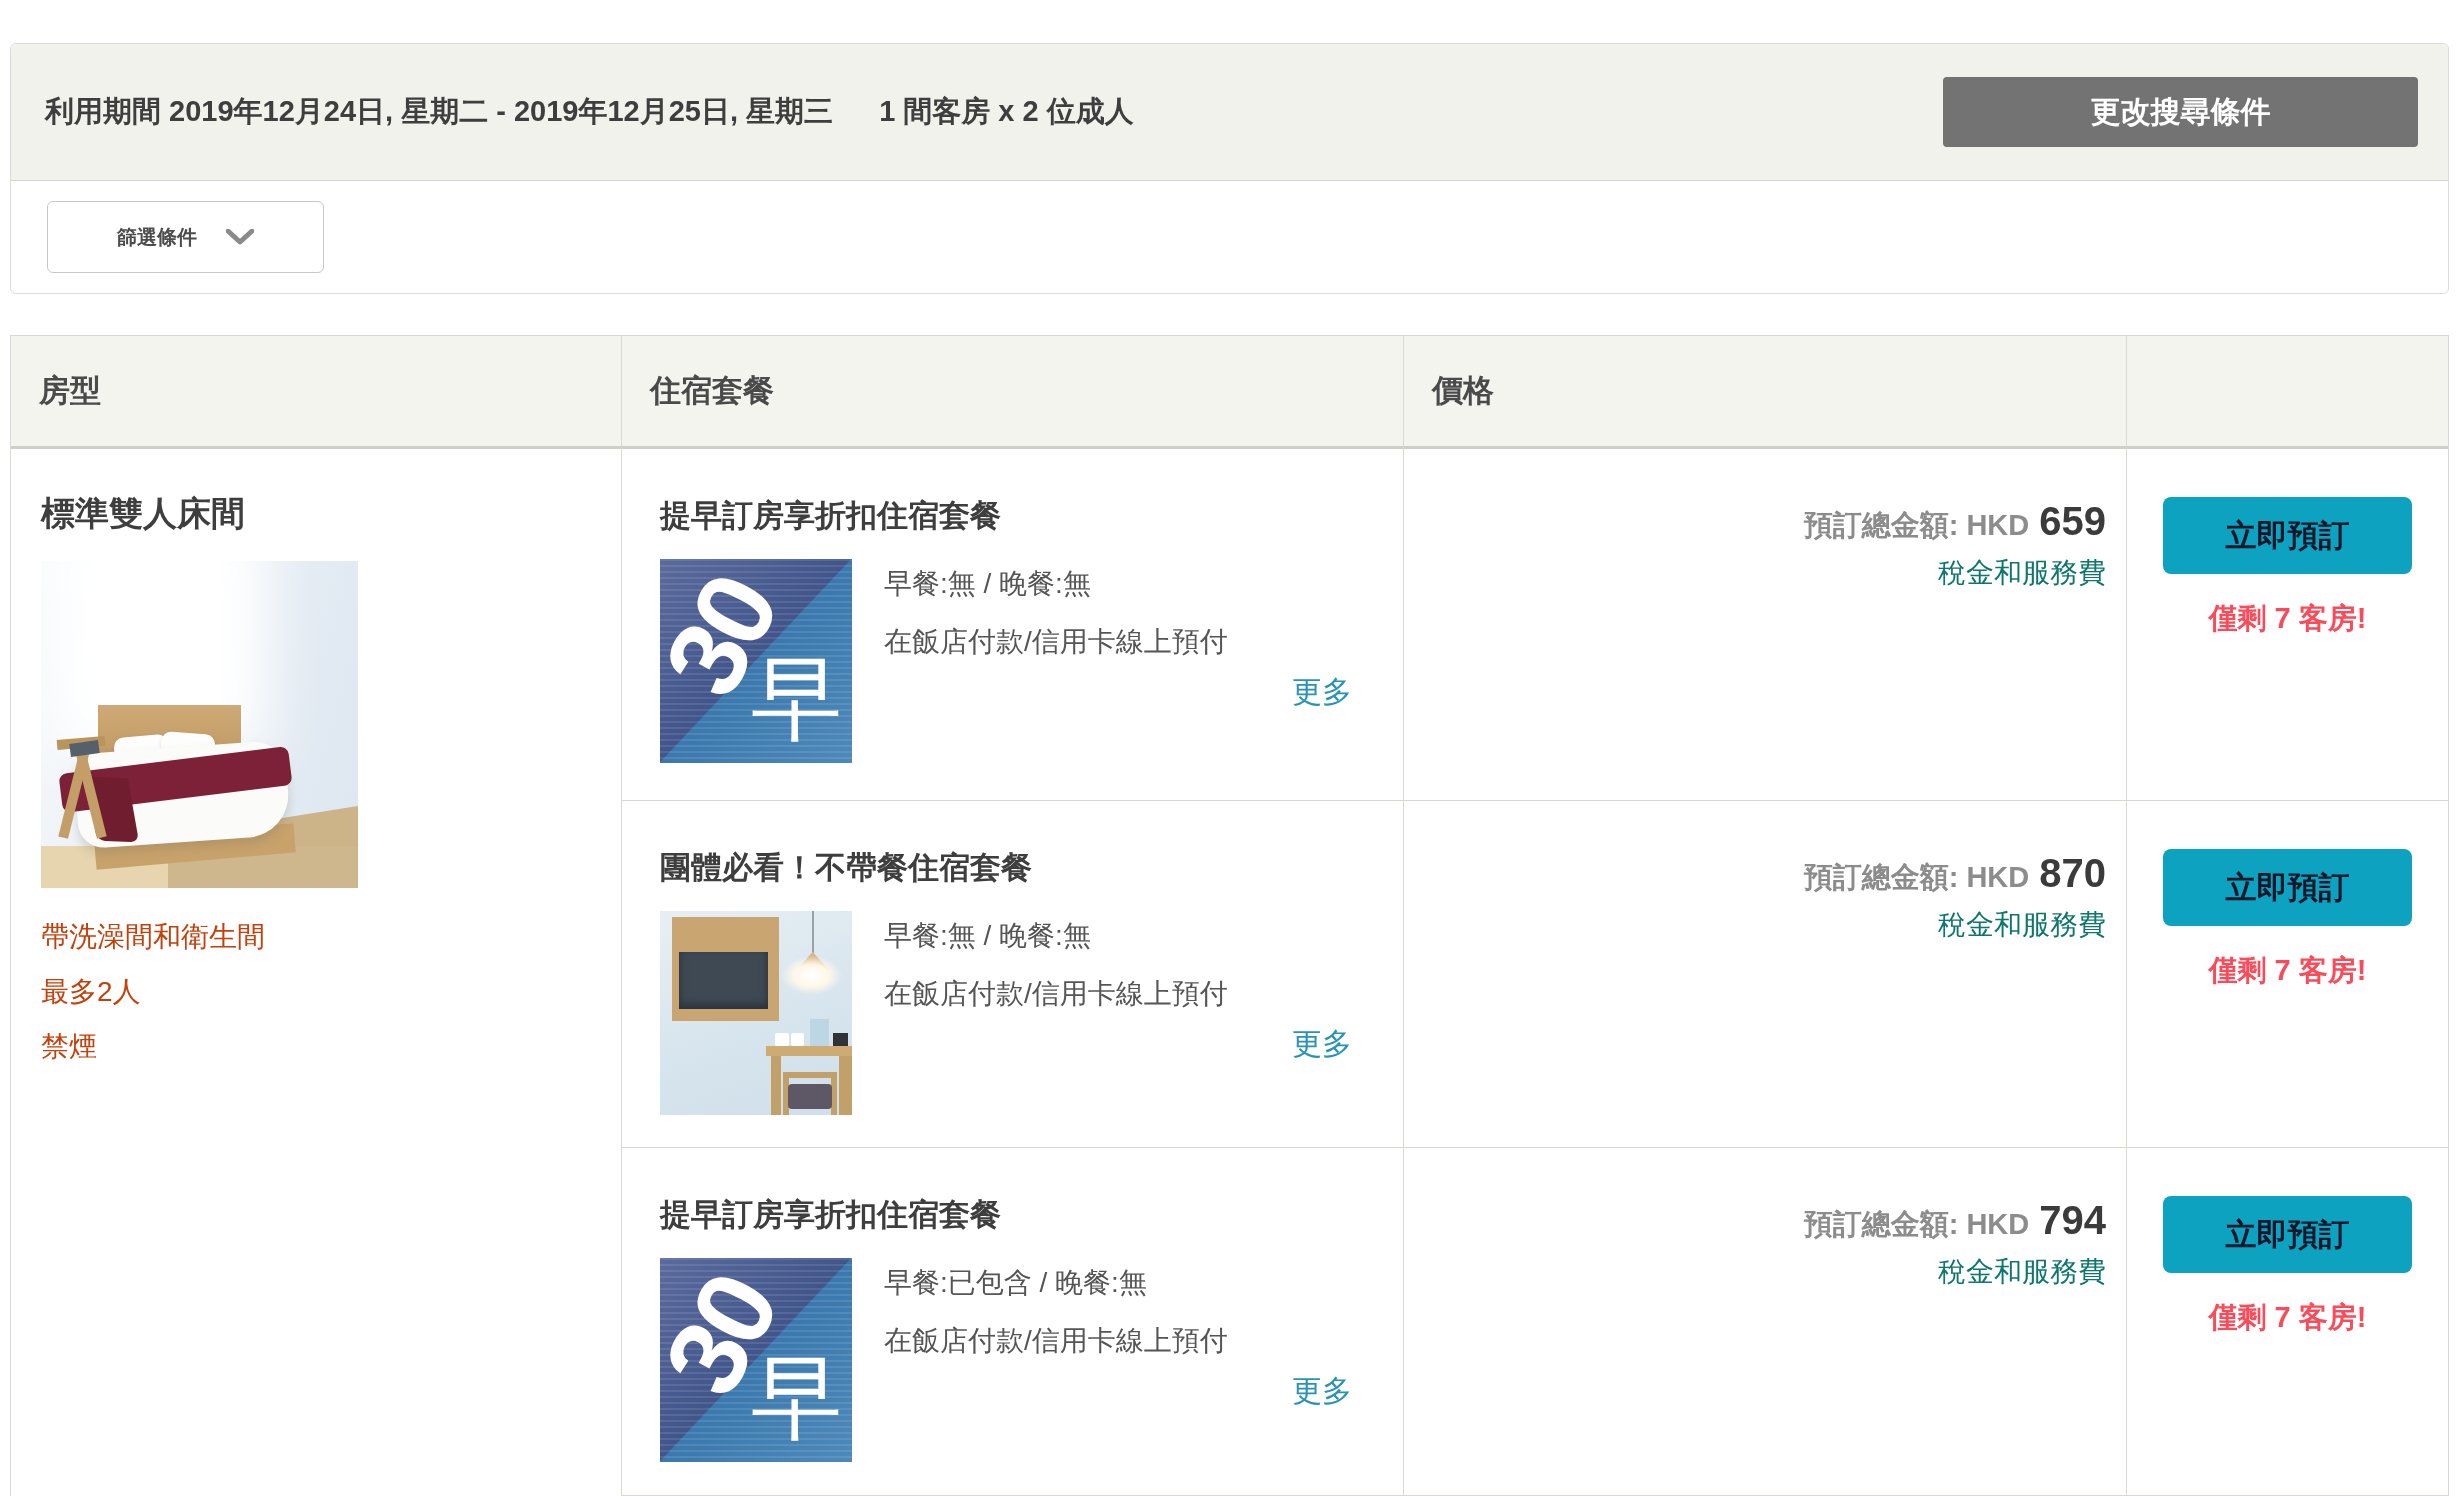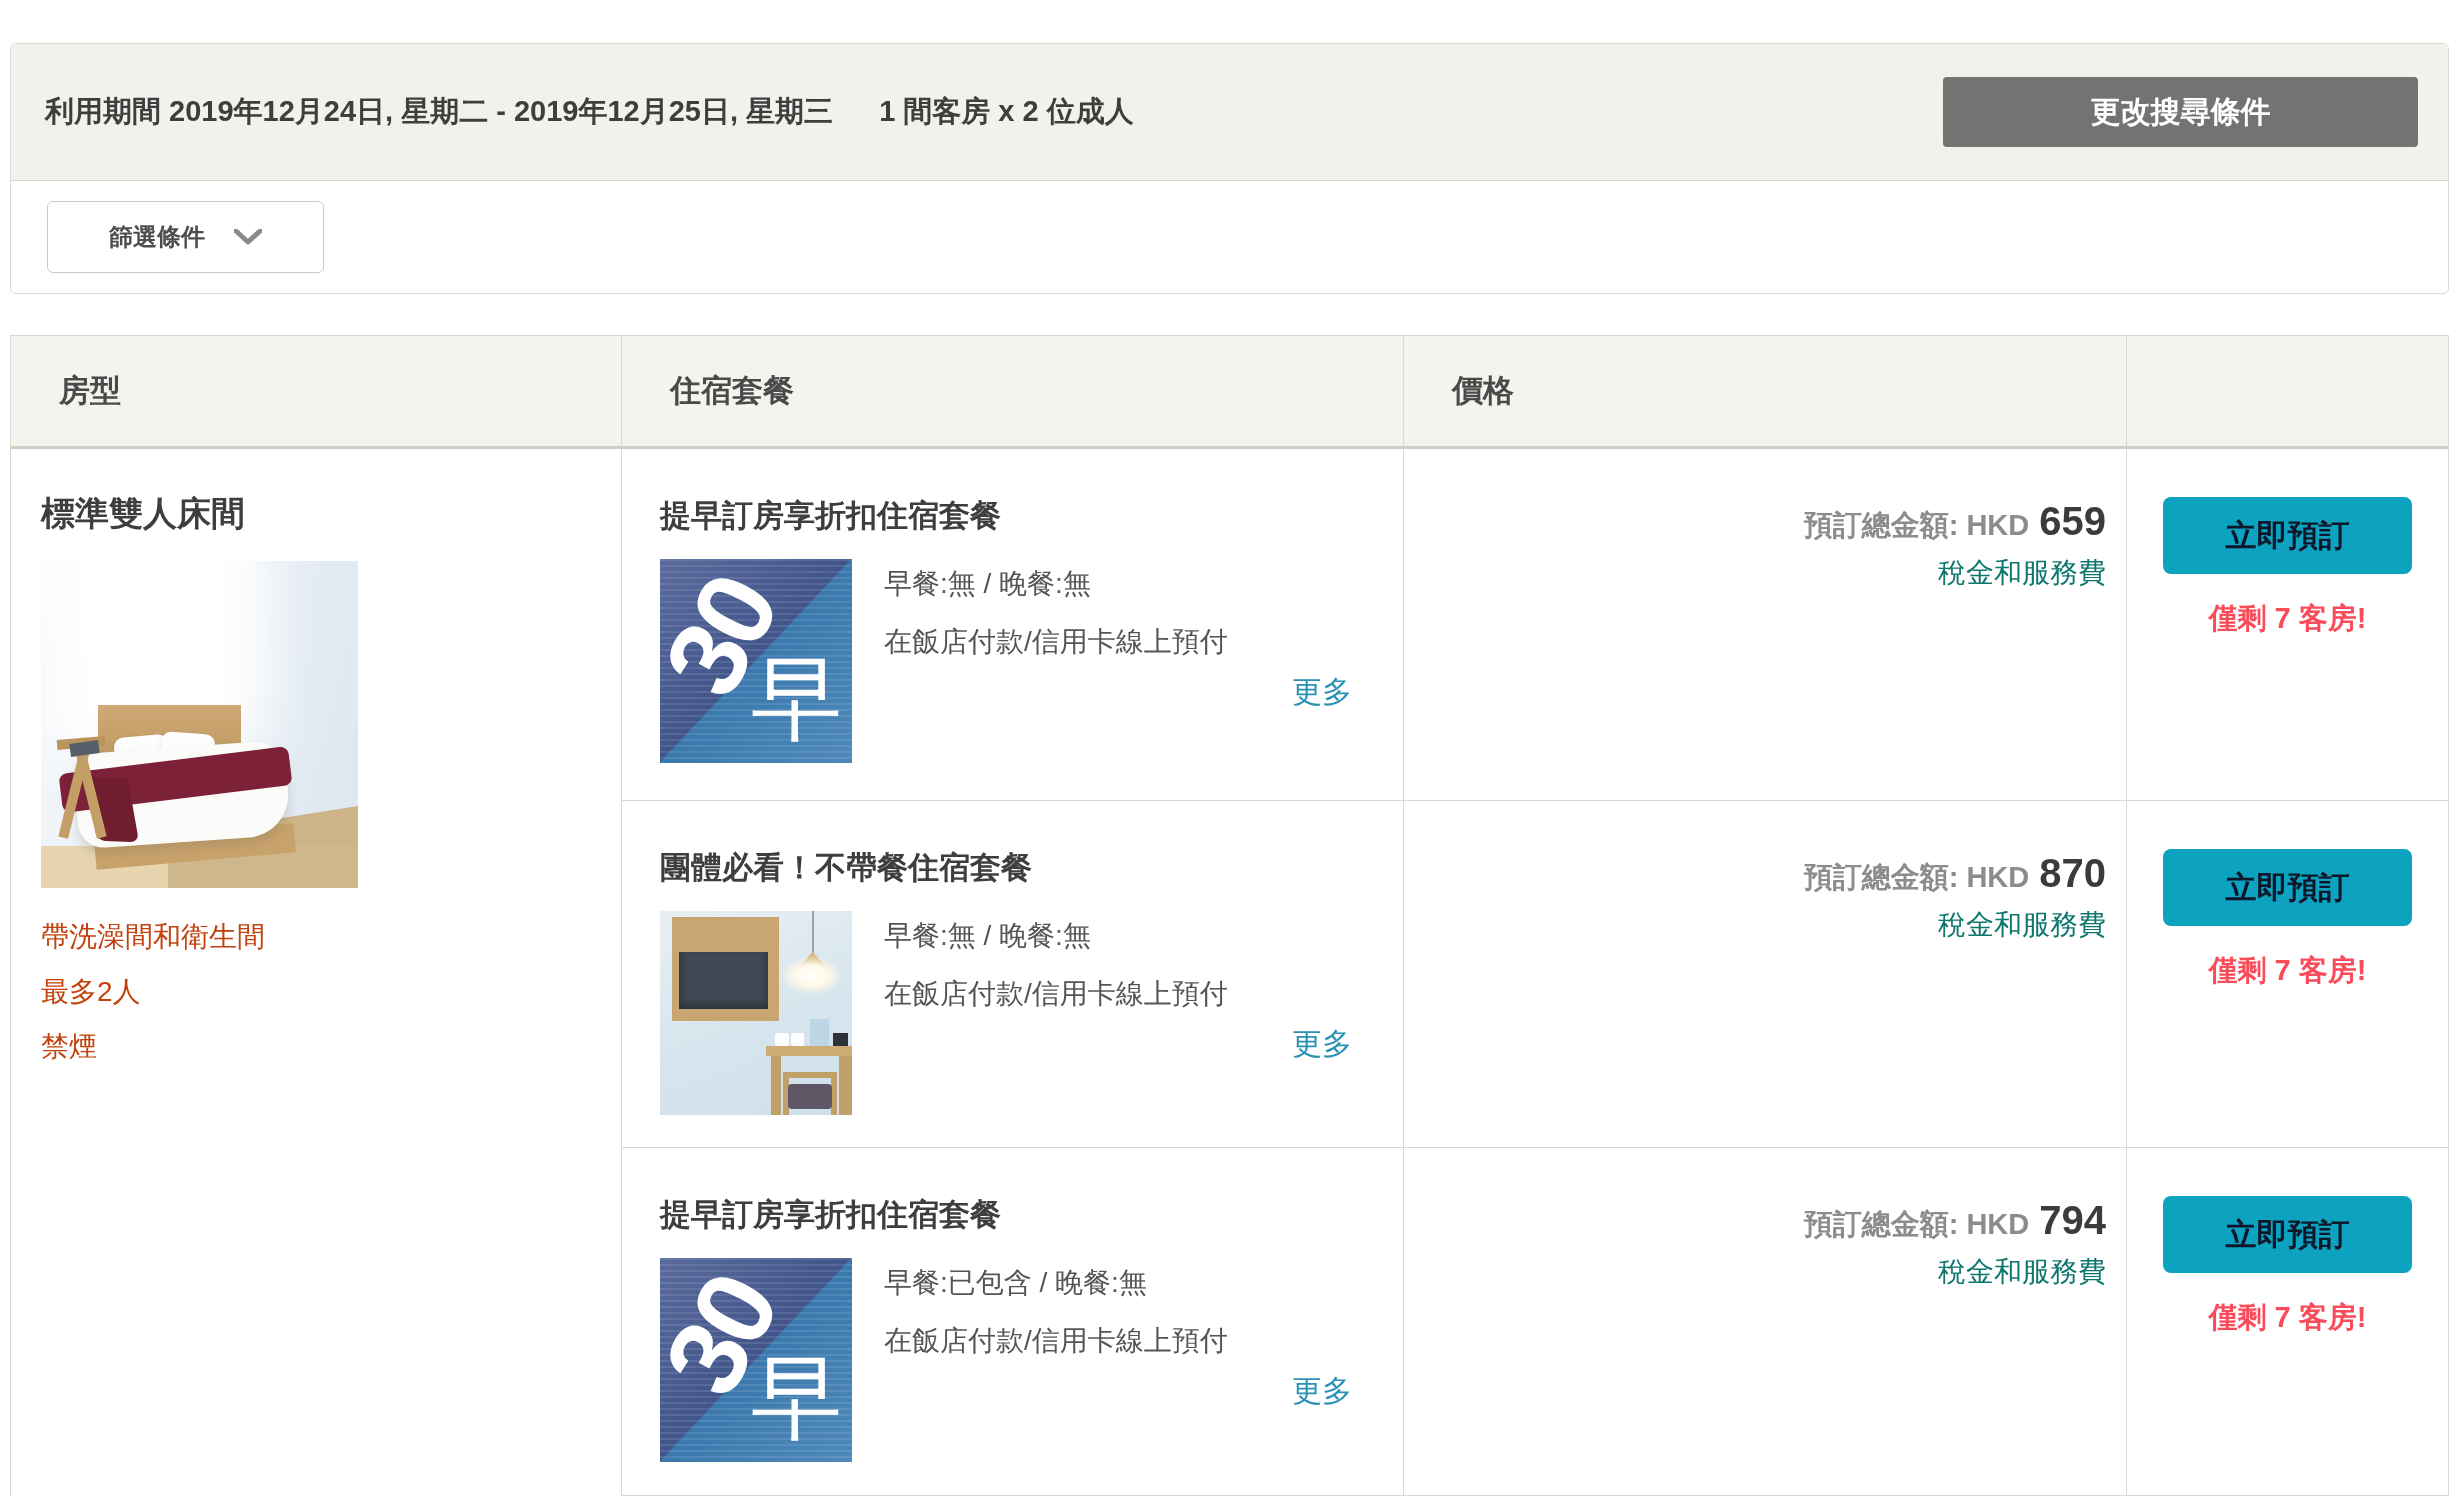--- a/index.html
+++ b/index.html
@@ -29,39 +29,39 @@
     font-family: inherit;
   }
   .filter-row {
     height: 112px; display: flex; align-items: center;
     padding-left: 36px; background: #fff; border-radius: 0 0 6px 6px;
   }
   .filter-btn {
     width: 277px; height: 72px; background: #fff;
     border: 1px solid #c9c9c1; border-radius: 6px;
     display: flex; align-items: center; justify-content: center; gap: 29px;
-    font-size: 24px; font-weight: 700; color: #4d4d4d; cursor: pointer;
+    font-size: 20px; font-weight: 700; color: #4d4d4d; cursor: pointer;
     font-family: inherit;
   }
   .chevron { width: 28px; height: 17px; }
 
   
   .results {
     margin-top: 41px;
     display: grid;
     grid-template-columns: 610px 782px 723px auto;
     grid-template-rows: 113px 352px 347px 348px;
     border: 1px solid #d9d9d1;
     background: #fff;
   }
   .th {
     display: flex; align-items: center;
     background: #f4f4ee; border-bottom: 3px solid #cfcfc7;
     font-size: 31px; font-weight: 700; color: #4a4a4a;
-    padding-left: 48px;
+    padding-left: 28px;
   }
   .bl { border-left: 1px solid #d9d9d1; }
   .bb { border-bottom: 1px solid #d9d9d1; }
 
   
   .room-cell { grid-column: 1; grid-row: 2 / 5; padding: 42px 30px 4px; }
   .room-name { font-size: 34px; font-weight: 700; color: #3e3e3e; margin-bottom: 24px; }
   .room-features { margin-top: 22px; font-size: 28px; color: #c2410c; line-height: 1.96; }
 
   

